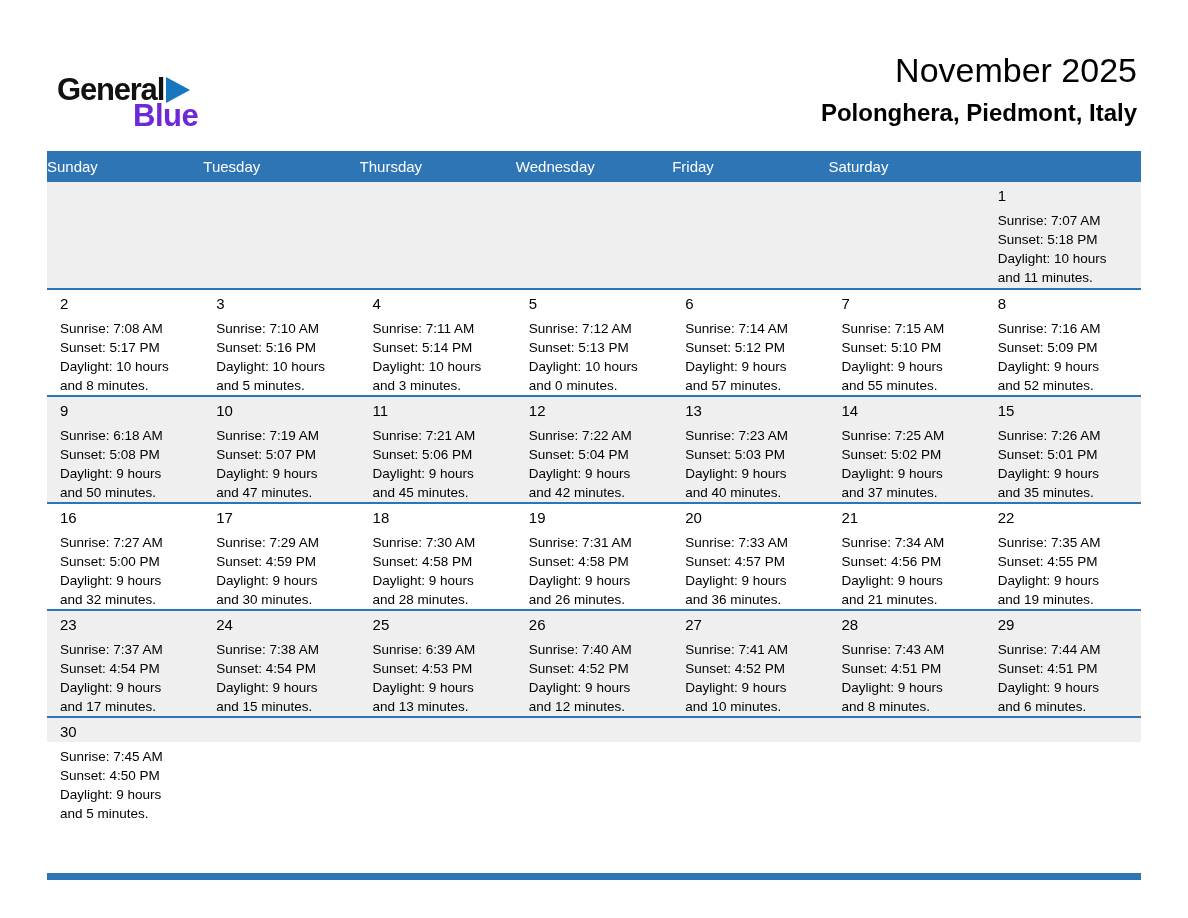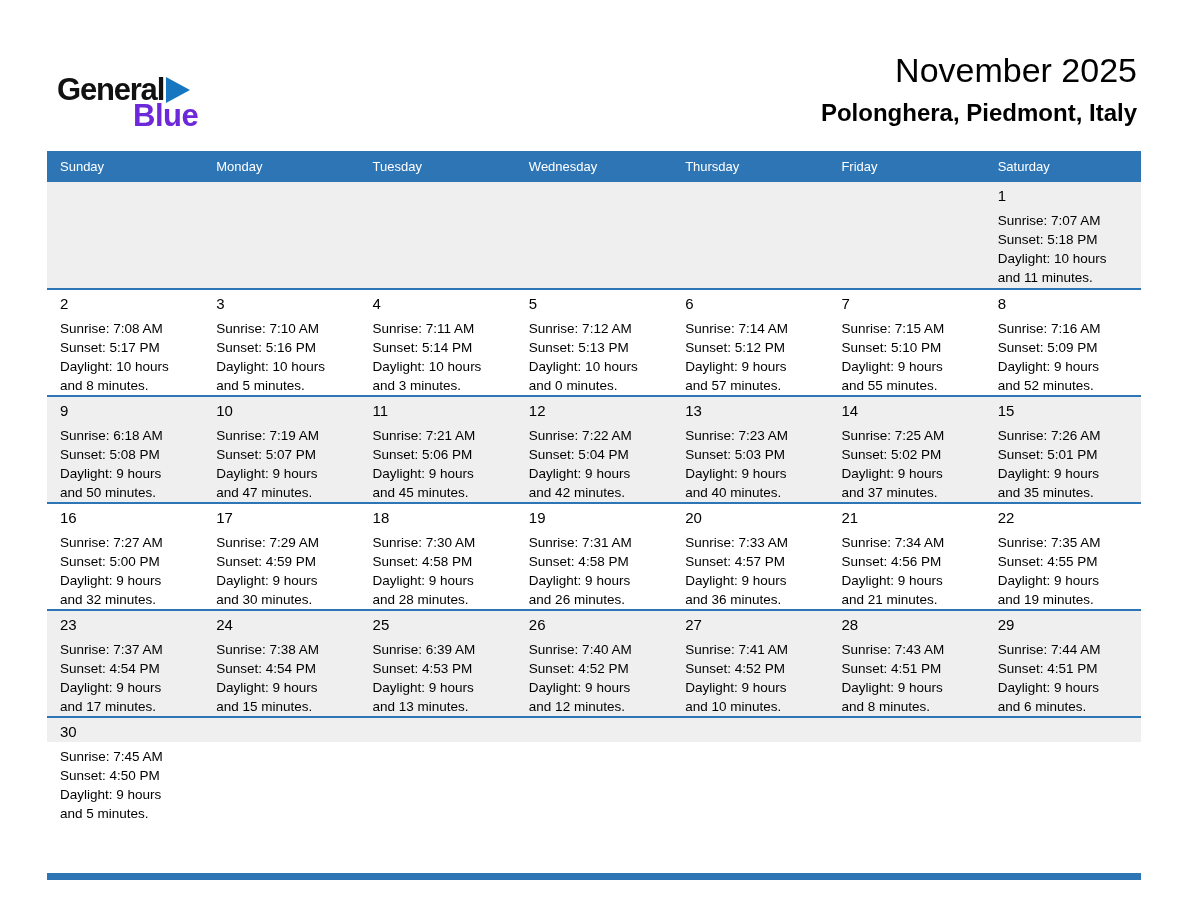--- a/index.html
+++ b/index.html
@@ -20,21 +20,21 @@
   .logo-flag { width: 0; height: 0; border-left: 24px solid #1676BF;
                border-top: 13px solid transparent; border-bottom: 13px solid transparent; margin-left: 2px; }
   .logo-blue { font-size: 31px; font-weight: 700; letter-spacing: -0.5px; color: #6d28d9;
                line-height: 1; margin-top: -5px; padding-left: 76px; }
   .titles { text-align: right; padding-right: 4px; }
   .page-title { margin: 0; font-size: 34px; font-weight: 400; line-height: 1.1; color: #000; }
   .page-subtitle { margin-top: 10px; font-size: 24px; font-weight: 700; color: #000; }
 
   
   .weekday-row { display: grid; grid-template-columns: repeat(7, 1fr); background: #2E75B6; height: 31px; }
-  .weekday { color: #fff; font-size: 13px; line-height: 31px; padding-left: 13px;
+  .weekday { color: #fff; font-size: 15px; line-height: 31px; padding-left: 0;
              white-space: nowrap; overflow: hidden; }
   .week { display: grid; grid-template-columns: repeat(7, 1fr);
           border-top: 2px solid #2E75B6; min-height: 106px; background: #fff; }
   .week:first-child { border-top: none; }
   .week-gray { background: #EFEFEF; }
   .week-last { min-height: 157px;
                background: linear-gradient(to bottom, #EFEFEF 0px, #EFEFEF 24px, #ffffff 24px); }
   .day-cell { padding: 4px 6px 0 13px; }
   .day-number { font-size: 15px; line-height: 20px; margin-bottom: 5px; }
   .info-line { font-size: 13.5px; line-height: 19px; white-space: nowrap; }
@@ -55,24 +55,23 @@
     </div>
     <div class="titles">
       <h1 class="page-title">November 2025</h1>
       <div class="page-subtitle">Polonghera, Piedmont, Italy</div>
     </div>
   </div>
 
   <div class="calendar">
     <div class="weekday-row">
       <div class="weekday">Sunday</div>
-      <div class="weekday">Monday</div>
       <div class="weekday">Tuesday</div>
+      <div class="weekday">Thursday</div>
       <div class="weekday">Wednesday</div>
-      <div class="weekday">Thursday</div>
       <div class="weekday">Friday</div>
       <div class="weekday">Saturday</div>
     </div>
     <div id="grid">
         <div class="week week-gray">
           <div class="day-cell"></div>
           <div class="day-cell"></div>
           <div class="day-cell"></div>
           <div class="day-cell"></div>
           <div class="day-cell"></div>

